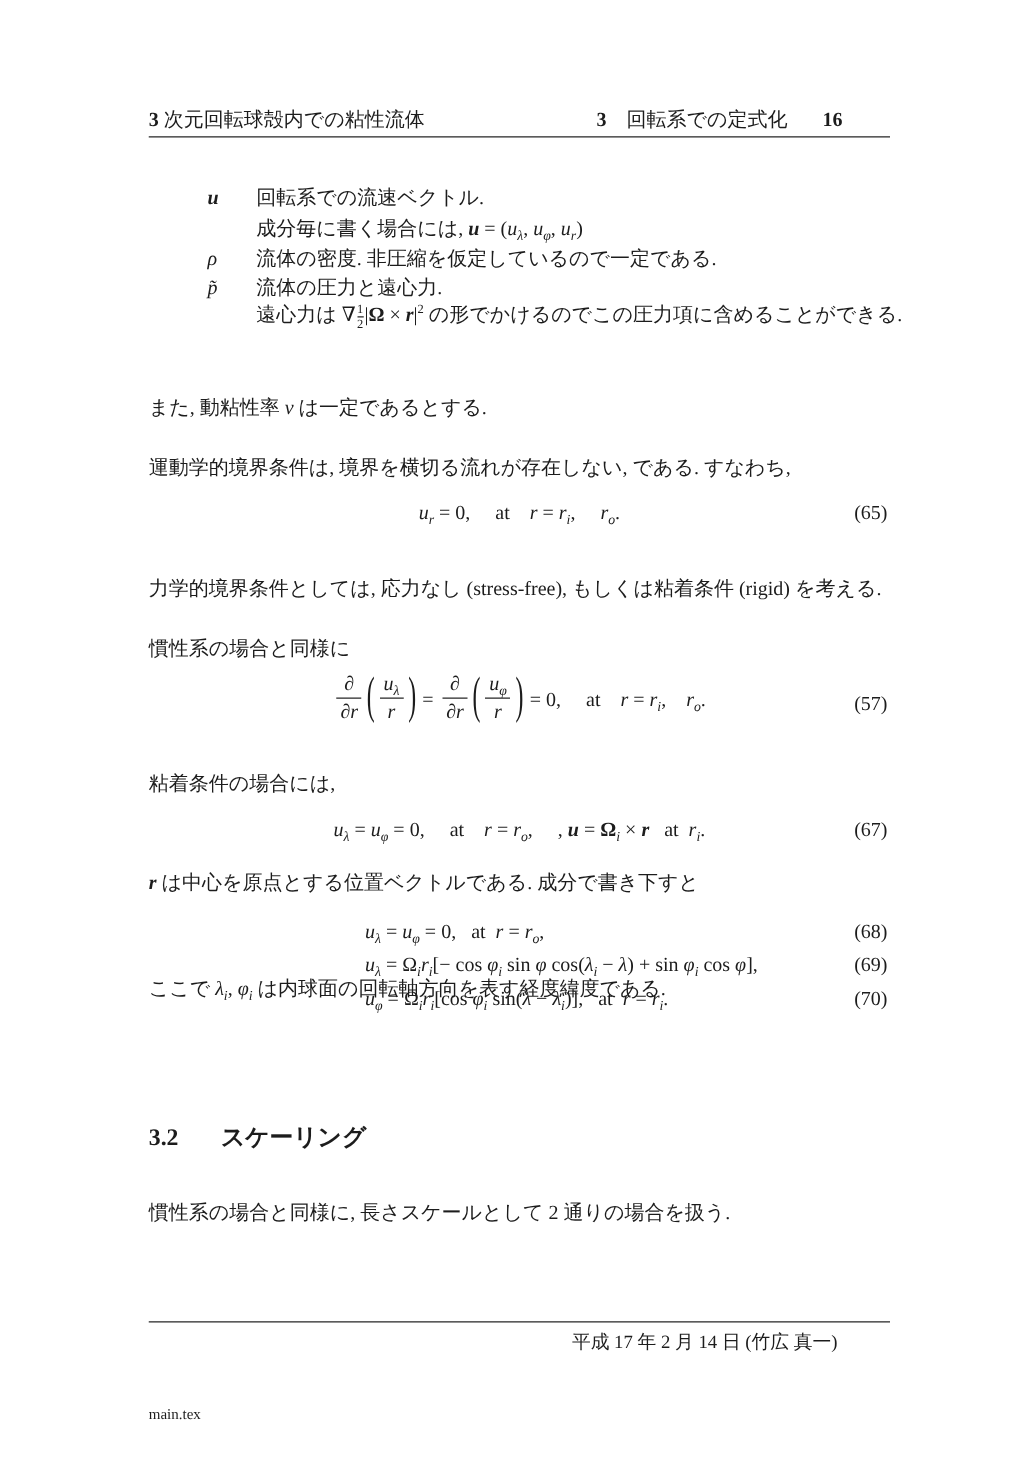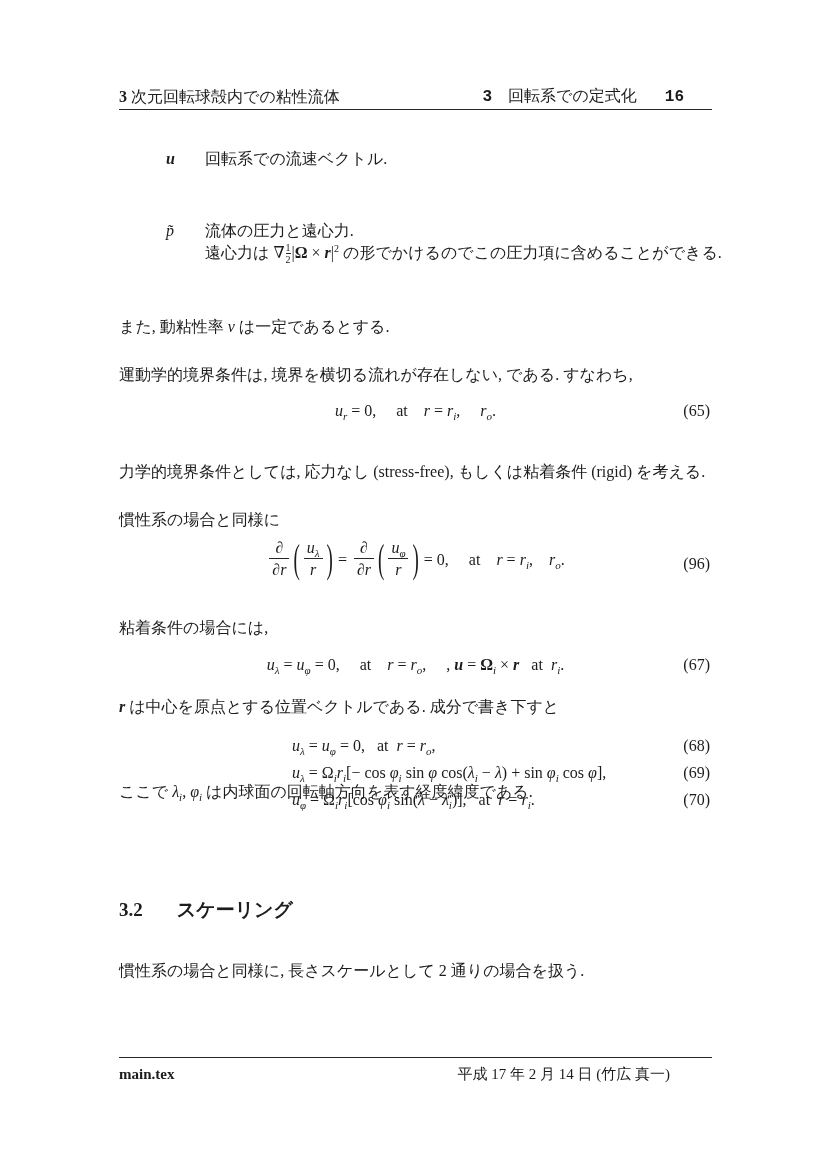--- a/index.html
+++ b/index.html
@@ -9,25 +9,25 @@
     font-size:16px; overflow:hidden;
   }
   .line { position:absolute; white-space:nowrap; line-height:22px; }
   .rule { position:absolute; height:1px; background:#262626; }
   i { font-style:italic; }
   b { font-weight:bold; }
   sub { font-size:11px; line-height:0; }
   sup { font-size:10px; line-height:0; }
   
   .hleft  { left:119px; top:86px; }
-  .hright { right:100px; top:86px; text-align:left;font-family:Liberation Mono, monospace; }
+  .hright { right:110px; top:86px; text-align:left; }
   .pagenum { font-weight:bold; margin-left:28px; }
   .header-rule { left:119px; width:593px; top:109px; }
   .footer-rule { left:119px; width:593px; top:1057px; }
-  .fleft  { left:119px; top:1063px; font-size:15px;font-weight:bold; }
+  .fleft  { left:119px; top:1120px; font-size:12px; }
   .fright { right:114px; top:1063px; font-size:15px; text-align:right; }
   
   .defrow { position:absolute; left:166px; white-space:nowrap; line-height:22px; }
   .dsym { display:inline-block; width:39px; }
   .defcont { position:absolute; left:205px; white-space:nowrap; line-height:22px; }
   
   .eqrow { position:absolute; left:119px; width:593px; white-space:nowrap; }
   .eqc   { text-align:center; }
   .eqnum { position:absolute; right:2px; top:0; }
   .eqnum-mid { position:absolute; right:2px; top:15px; }
@@ -56,41 +56,45 @@
 
   <div class="line hleft"><b>3</b> 次元回転球殻内での粘性流体</div>
   <div class="line hright">
     <span><b>3</b> 回転系での定式化</span><span class="pagenum">16</span>
   </div>
   <div class="rule header-rule"></div>
 
   <div class="defrow" style="top:148px">
     <span class="dsym"><b><i>u</i></b></span><span>回転系での流速ベクトル.</span>
   </div>
+  <div class="defcont" style="top:173px">成分毎に書く場合には, <b><i>u</i></b> = (<i>u</i><sub><i>λ</i></sub>, <i>u</i><sub><i>φ</i></sub>, <i>u</i><sub><i>r</i></sub>)</div>
+  <div class="defrow" style="top:197px">
+    <span class="dsym"><i>ρ</i></span><span>流体の密度. 非圧縮を仮定しているので一定である.</span>
+  </div>
   <div class="defrow" style="top:220px">
     <span class="dsym"><i>p̃</i></span><span>流体の圧力と遠心力.</span>
   </div>
   <div class="defcont" style="top:242px">遠心力は ∇<span class="sfrac"><span class="t">1</span><span class="b">2</span></span>|<b>Ω</b> × <b><i>r</i></b>|<sup>2</sup> の形でかけるのでこの圧力項に含めることができる.</div>
 
   <div class="line" style="left:119px; top:364px">運動学的境界条件は, 境界を横切る流れが存在しない, である. すなわち,</div>
 
   <div class="line" style="left:119px; top:316px">また, 動粘性率 <i>ν</i> は一定であるとする.</div>
 
   <div class="eqrow" style="top:402px">
     <div class="eqc"><i>u</i><sub><i>r</i></sub> = 0,  at <i>r</i> = <i>r</i><sub><i>i</i></sub>,  <i>r</i><sub><i>o</i></sub>.</div>
     <span class="eqnum">(65)</span>
   </div>
 
   <div class="line" style="left:119px; top:461px">力学的境界条件としては, 応力なし (stress-free), もしくは粘着条件 (rigid) を考える.</div>
 
   <div class="line" style="left:119px; top:509px">慣性系の場合と同様に</div>
 
   <div class="eqrow" style="top:540px">
     <div class="eqc"><span class="dfrac"><span class="t">∂</span><span class="b">∂<i>r</i></span></span><span class="bp">(</span><span class="dfrac"><span class="t"><i>u</i><sub><i>λ</i></sub></span><span class="b"><i>r</i></span></span><span class="bp">)</span> = <span class="dfrac"><span class="t">∂</span><span class="b">∂<i>r</i></span></span><span class="bp">(</span><span class="dfrac"><span class="t"><i>u</i><sub><i>φ</i></sub></span><span class="b"><i>r</i></span></span><span class="bp">)</span> = 0,  at <i>r</i> = <i>r</i><sub><i>i</i></sub>, <i>r</i><sub><i>o</i></sub>.</div>
-    <span class="eqnum-mid">(96)</span>
+    <span class="eqnum-mid">(57)</span>
   </div>
 
   <div class="line" style="left:119px; top:617px">粘着条件の場合には,</div>
 
   <div class="eqrow" style="top:656px">
     <div class="eqc"><i>u</i><sub><i>λ</i></sub> = <i>u</i><sub><i>φ</i></sub> = 0,  at <i>r</i> = <i>r</i><sub><i>o</i></sub>,  , <b><i>u</i></b> = <b>Ω</b><sub><i>i</i></sub> × <b><i>r</i></b>  at <i>r</i><sub><i>i</i></sub>.</div>
     <span class="eqnum">(67)</span>
   </div>
 
   <div class="line" style="left:119px; top:696px"><b><i>r</i></b> は中心を原点とする位置ベクトルである. 成分で書き下すと</div>

